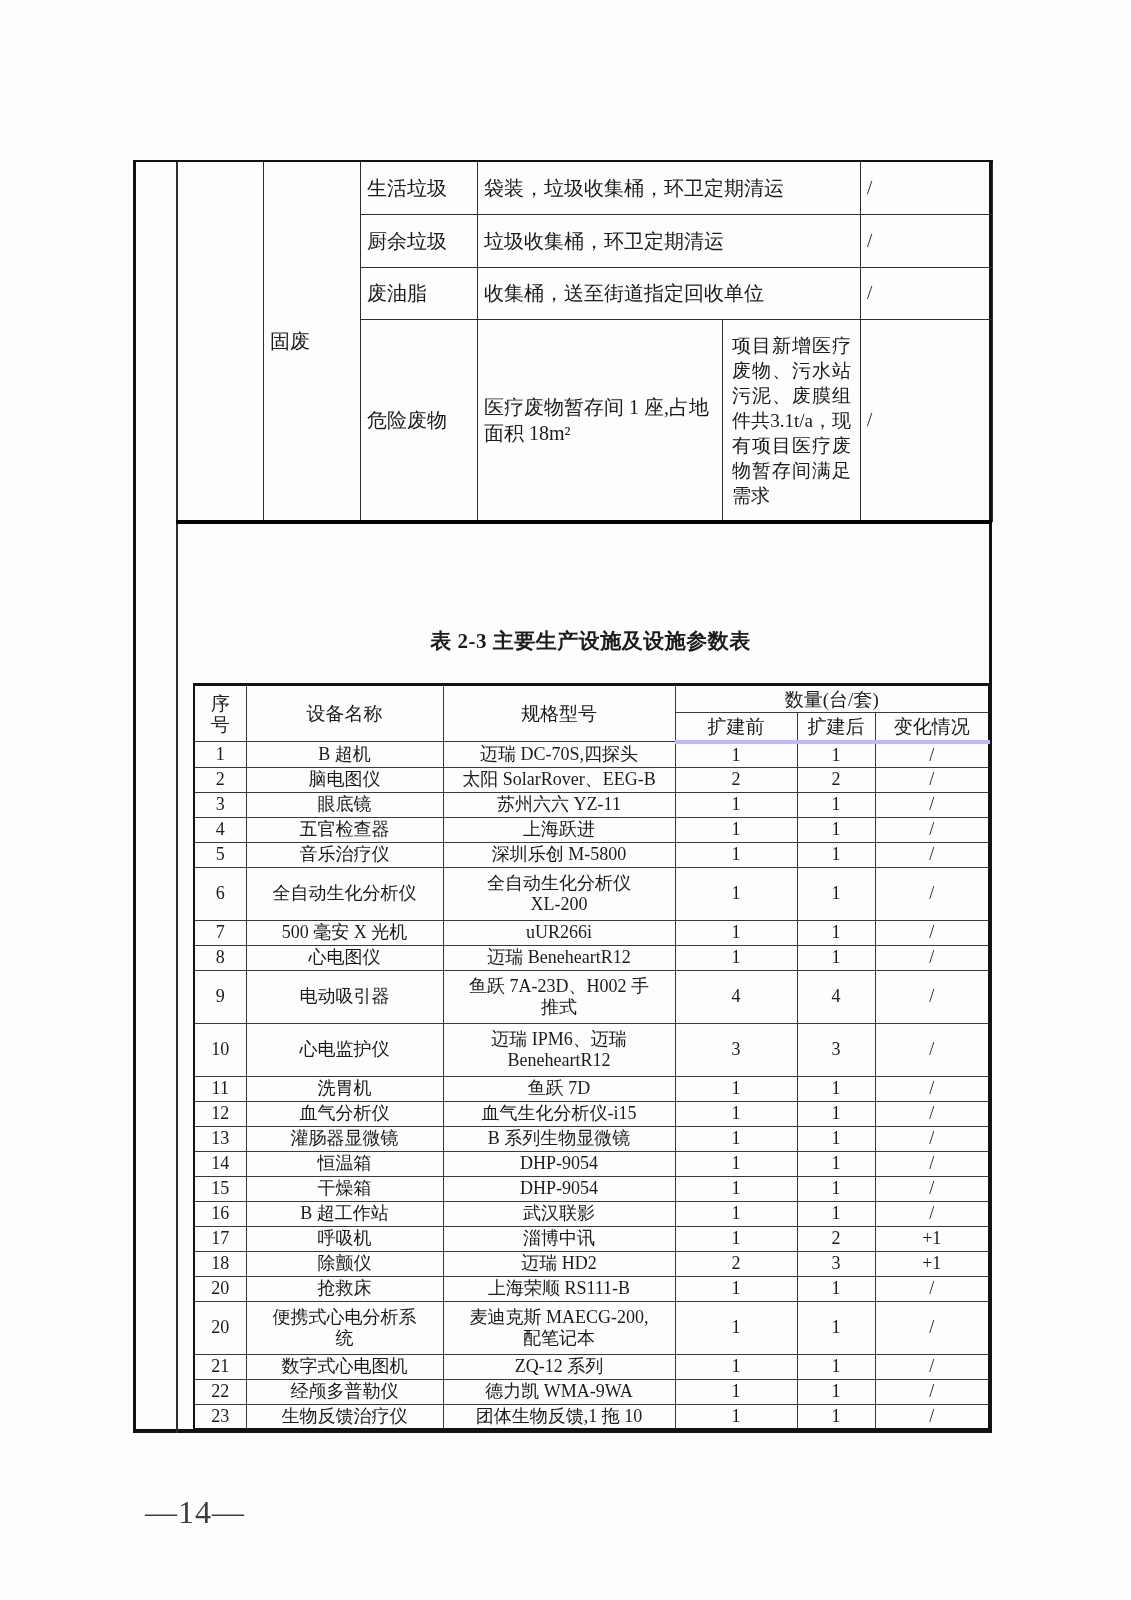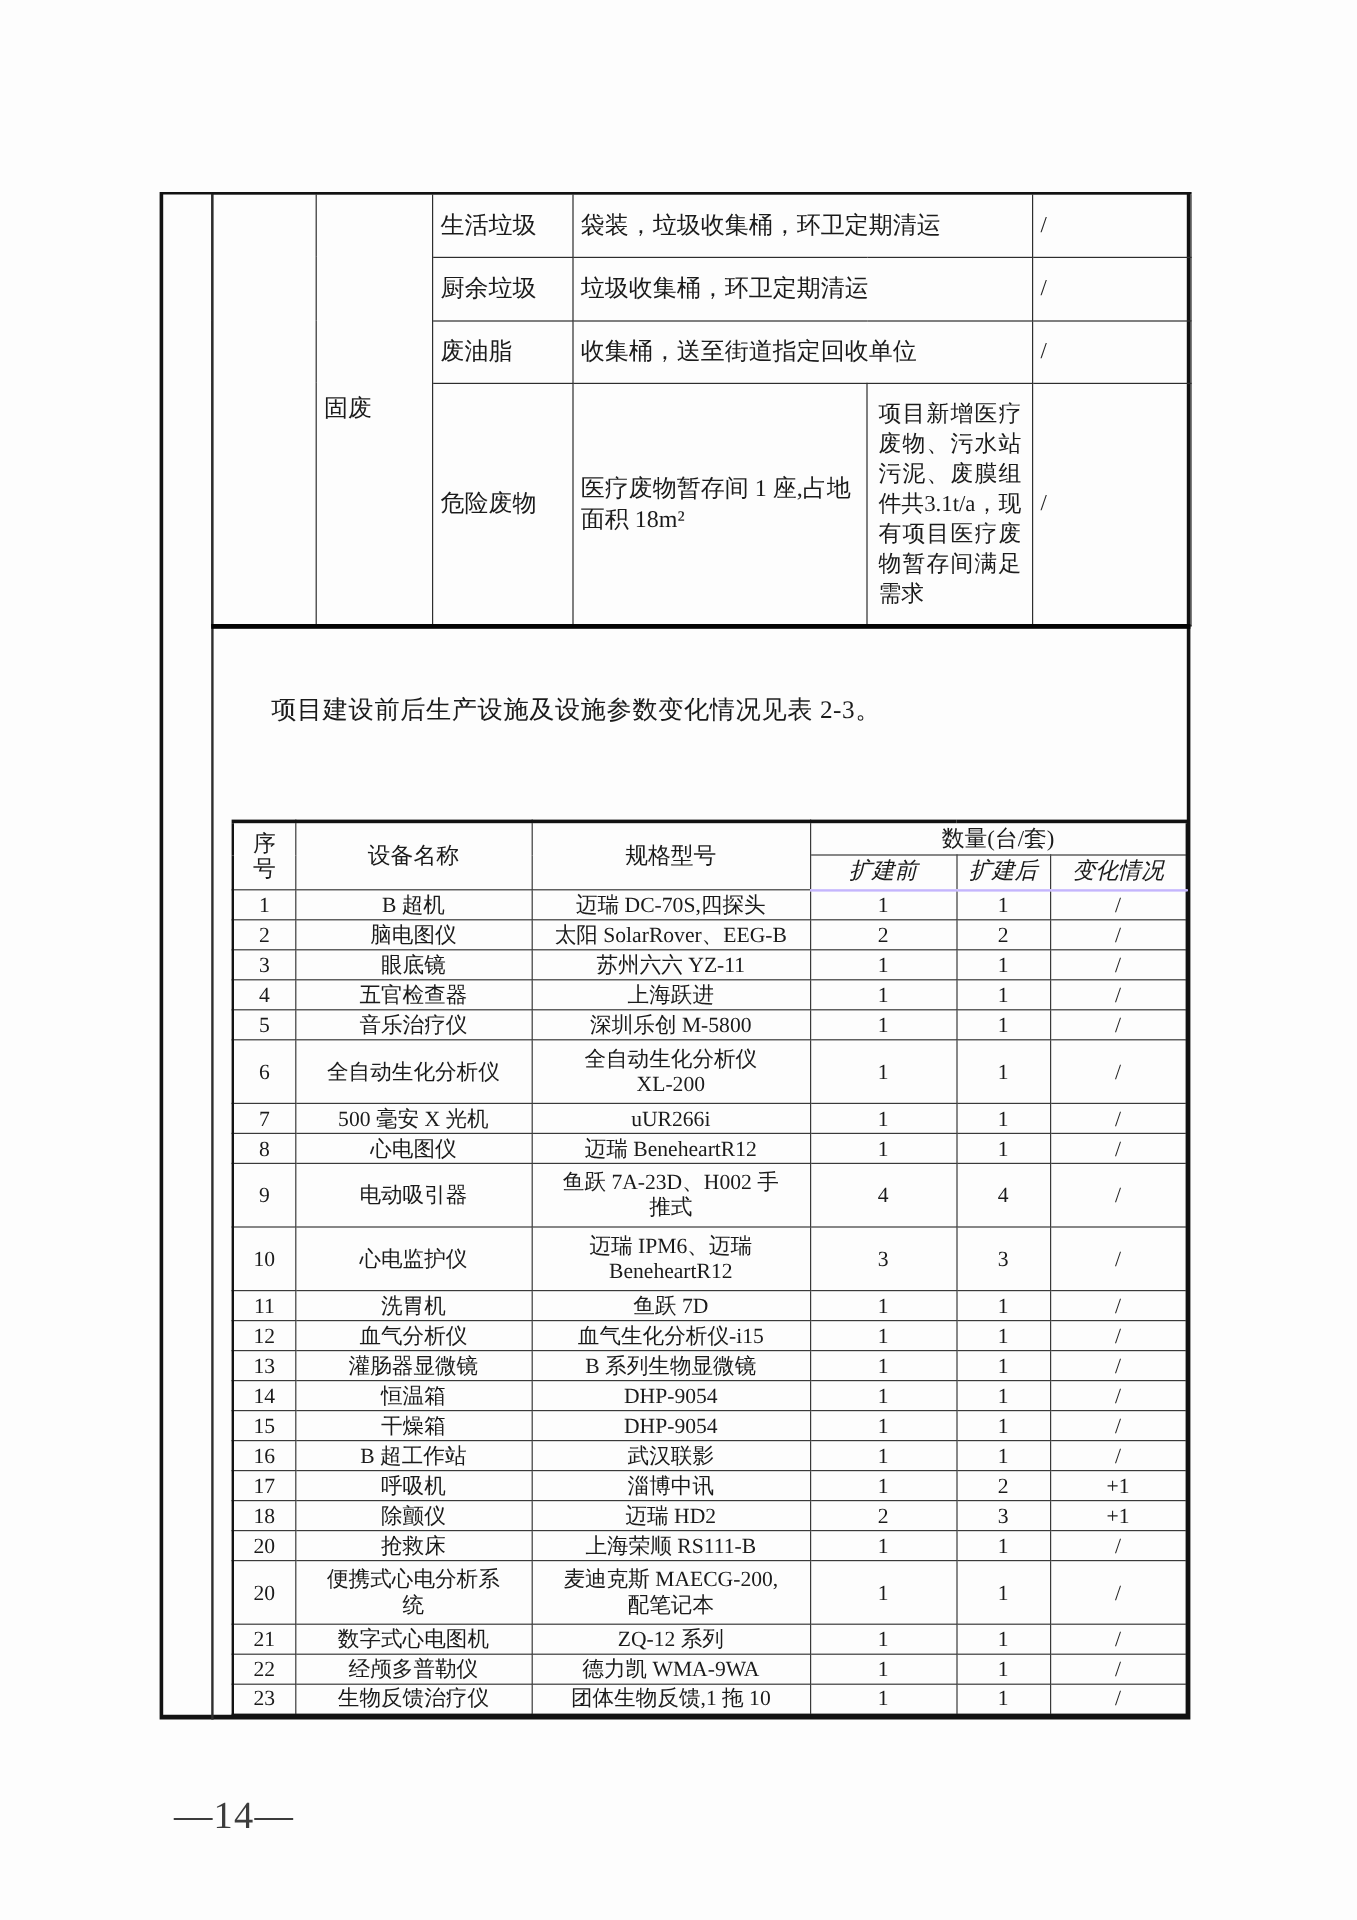--- a/index.html
+++ b/index.html
@@ -51,21 +51,21 @@
   .eq{
     position:absolute;left:193px;top:683px;width:795px;
     border:2px solid #121212;border-top-width:3px;
   }
   .eq td,.eq th{
     border:1px solid #3a3a3a;vertical-align:middle;text-align:center;
     font-size:18px;line-height:21px;padding:1px 3px;font-weight:normal;
   }
   .eq thead th{font-size:19px;}
   .eq thead tr.h1 th{height:28px;}
-  .eq thead tr.h2 th{height:29px;border-bottom:2px solid #c4b5fd;font-style:italic;}
+  .eq thead tr.h2 th{height:29px;border-bottom:4px solid #c4b5fd;}
   .eq tbody td{height:25px;}
   .eq tbody tr.tall td{height:53px;}
 
   .page-number{
     position:absolute;left:145px;top:1494px;font-size:32px;color:#3c3c3c;letter-spacing:1px;
   }
 </style>
 </head>
 <body>
 
@@ -105,21 +105,21 @@
         <td>危险废物</td>
         <td>医疗废物暂存间 1 座,占地
 面积 18m²</td>
         <td class="remark">项目新增医疗废物、污水站污泥、废膜组件共3.1t/a，现有项目医疗废物暂存间满足需求</td>
         <td class="note">/</td>
       </tr>
     </tbody>
   </table>
   <div class="thick-sep"></div>
 
-  <div class="intro">项目建设前后生产设施及设施参数变化情况见表 2-3。</div>
+  <div class="caption">表 2-3 主要生产设施及设施参数表</div>
 
   <table class="eq">
     <colgroup>
       <col style="width:52px">
         <col style="width:197px">
         <col style="width:232px">
       <col style="width:122px">
         <col style="width:78px">
         <col style="width:114px">
     </colgroup>

